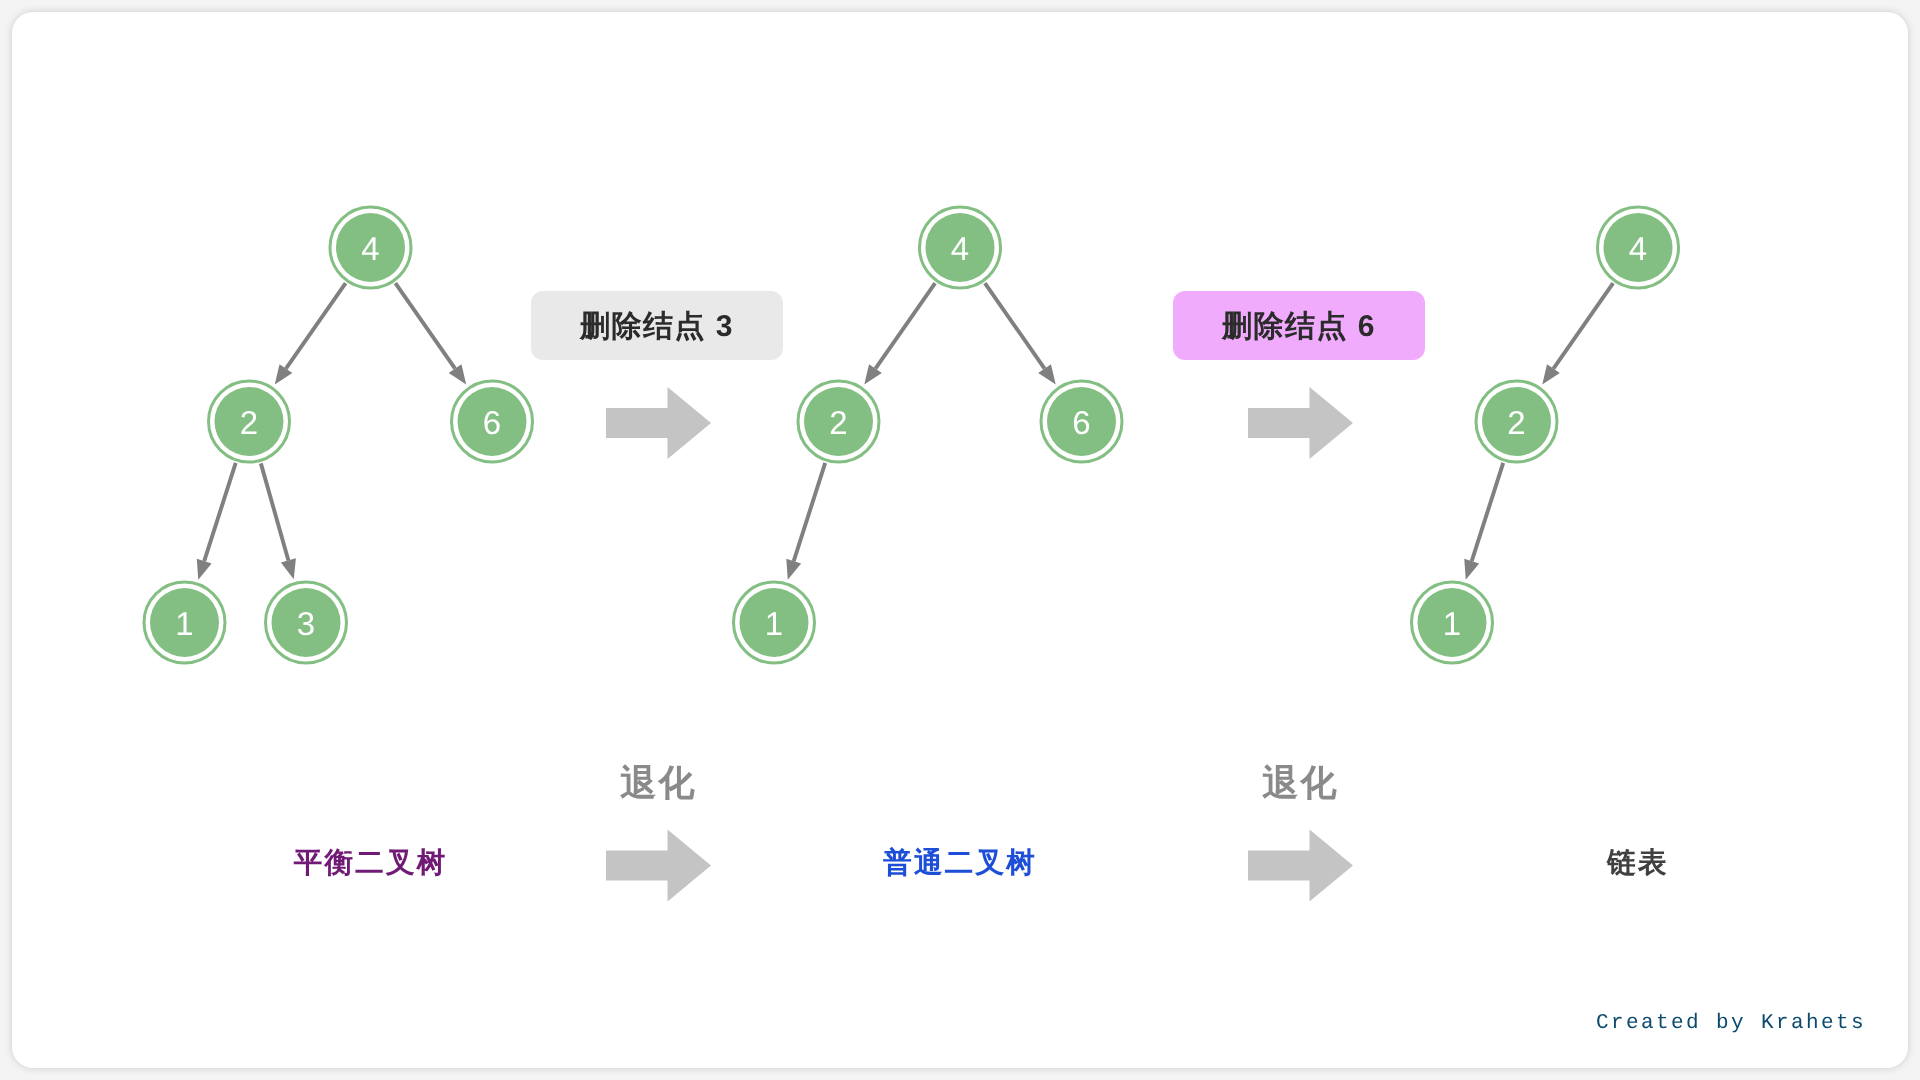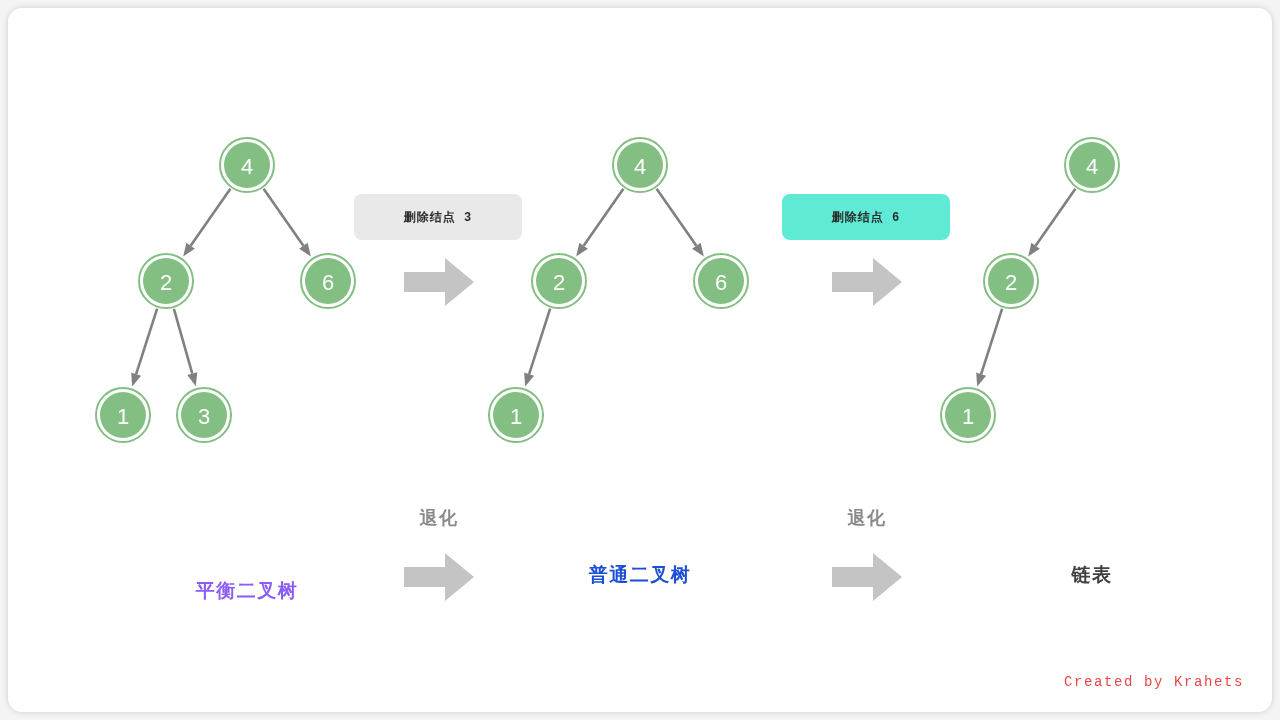--- a/index.html
+++ b/index.html
@@ -61,58 +61,58 @@
 
   
   .chip {
     position: absolute;
     display: flex;
     align-items: center;
     justify-content: center;
     background: #e9e9e9;
     border-radius: 8px;
     color: #2b2b2b;
-    font-size: 12px;
+    font-size: 20px;
     font-weight: bold;
     letter-spacing: 1px;
-    font-family: Liberation Mono, monospace;
+    font-family: Liberation Sans, sans-serif;
     white-space: nowrap;
   }
 
   
   .caption {
     position: absolute;
     text-align: center;
     color: #1f1f1f;
     font-size: 19px;
     font-weight: bold;
     letter-spacing: 1.5px;
     font-family: "Liberation Sans", "DejaVu Sans", sans-serif;
     white-space: nowrap;
   }
 
   .sub-label {
     position: absolute;
     text-align: center;
     color: #8a8a8a;
-    font-size: 18px;
+    font-size: 24px;
     font-weight: bold;
     letter-spacing: 1.5px;
     font-family: "Liberation Sans", "DejaVu Sans", sans-serif;
     white-space: nowrap;
   }
 
   
   .block-arrow { position: absolute; }
 
   #watermark {
     position: absolute;
     right: 28px;
     bottom: 22px;
-    color: #ef4444;
+    color: #0c4a6e;
     font-size: 14px;
     letter-spacing: 1.6px;
     font-family: "Liberation Mono", "DejaVu Sans Mono", monospace;
     white-space: nowrap;
   }
 </style>
 </head>
 <body>
 
 <div id="canvas">
@@ -223,28 +223,28 @@
 
     <div id="overlays">
         <div class="chip" style="left: 346px; top: 186px; width: 168px; height: 46px; background: rgb(233, 233, 233); color: rgb(43, 43, 43);">删除结点  3</div>
         <div class="block-arrow" style="left: 396px; top: 250px; width: 70px; height: 48px;"><svg viewBox="0 0 70 48" width="70" height="48">
             <polygon points="0,14 41,14 41,0 70,24 41,48 41,34 0,34" fill="#c4c4c4"></polygon>
           </svg></div>
         <div class="sub-label" style="left: 361px; top: 498px; width: 140px; color: rgb(138, 138, 138);">退化</div>
         <div class="block-arrow" style="left: 396px; top: 545px; width: 70px; height: 48px;"><svg viewBox="0 0 70 48" width="70" height="48">
             <polygon points="0,14 41,14 41,0 70,24 41,48 41,34 0,34" fill="#c4c4c4"></polygon>
           </svg></div>
-        <div class="chip" style="left: 774px; top: 186px; width: 168px; height: 46px; background: #5eead4; color: rgb(43, 43, 43);">删除结点  6</div>
+        <div class="chip" style="left: 774px; top: 186px; width: 168px; height: 46px; background: #f0abfc; color: rgb(43, 43, 43);">删除结点  6</div>
         <div class="block-arrow" style="left: 824px; top: 250px; width: 70px; height: 48px;"><svg viewBox="0 0 70 48" width="70" height="48">
             <polygon points="0,14 41,14 41,0 70,24 41,48 41,34 0,34" fill="#c4c4c4"></polygon>
           </svg></div>
         <div class="sub-label" style="left: 789px; top: 498px; width: 140px; color: rgb(138, 138, 138);">退化</div>
         <div class="block-arrow" style="left: 824px; top: 545px; width: 70px; height: 48px;"><svg viewBox="0 0 70 48" width="70" height="48">
             <polygon points="0,14 41,14 41,0 70,24 41,48 41,34 0,34" fill="#c4c4c4"></polygon>
           </svg></div>
-        <div class="caption" style="left: 139px; top: 570px; width: 200px; color: #8b5cf6;">平衡二叉树</div>
+        <div class="caption" style="left: 139px; top: 554px; width: 200px; color: #701a75;">平衡二叉树</div>
         <div class="caption" style="left: 532px; top: 554px; width: 200px; color: #1d4ed8;">普通二叉树</div>
         <div class="caption" style="left: 984px; top: 554px; width: 200px; color: #404040;">链表</div>
       </div>
 
     <div id="watermark">Created by Krahets</div>
   </div>
 </div>
 
 </body></html>

